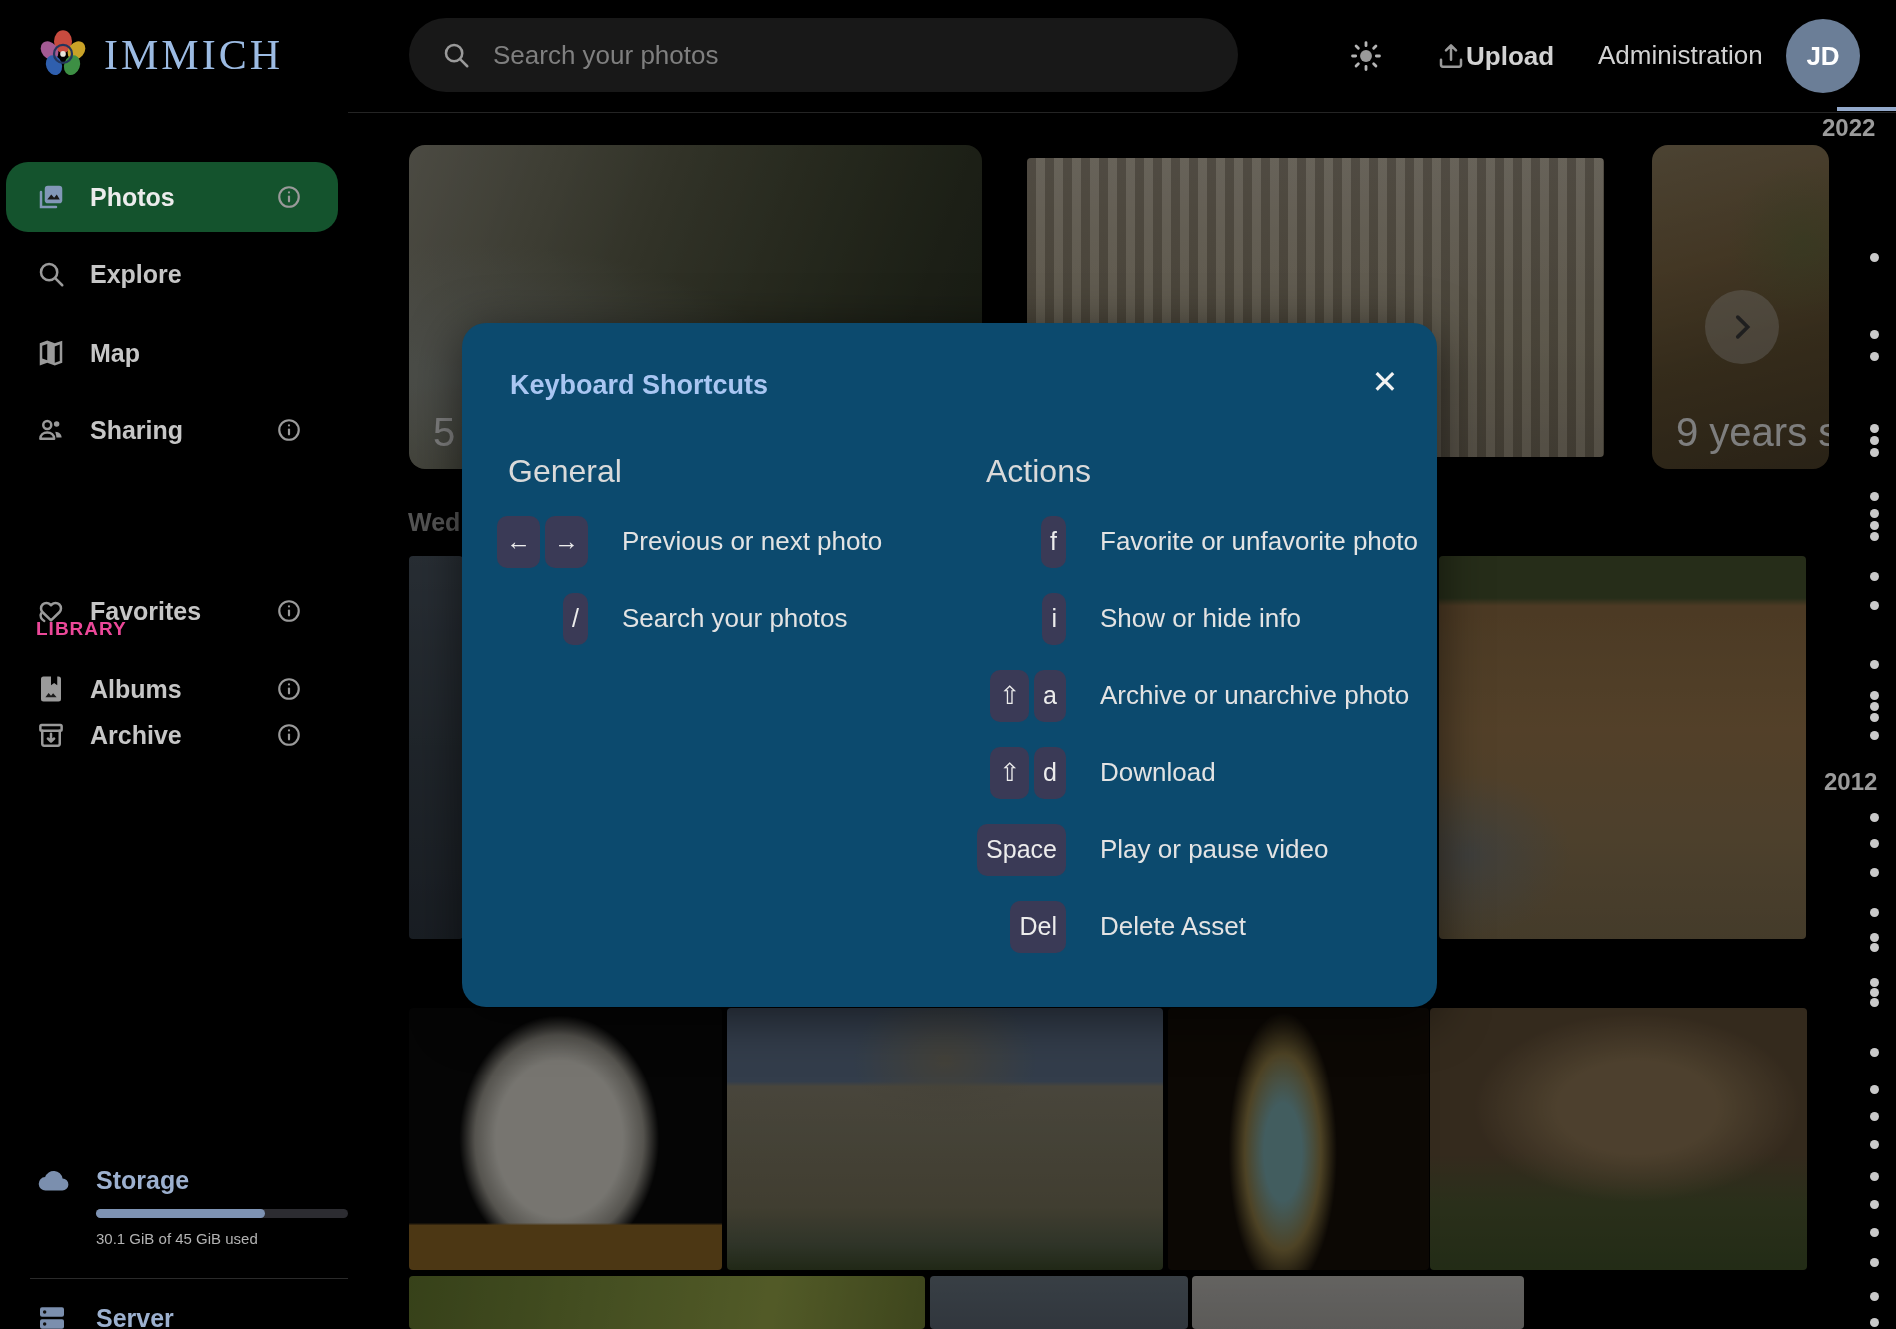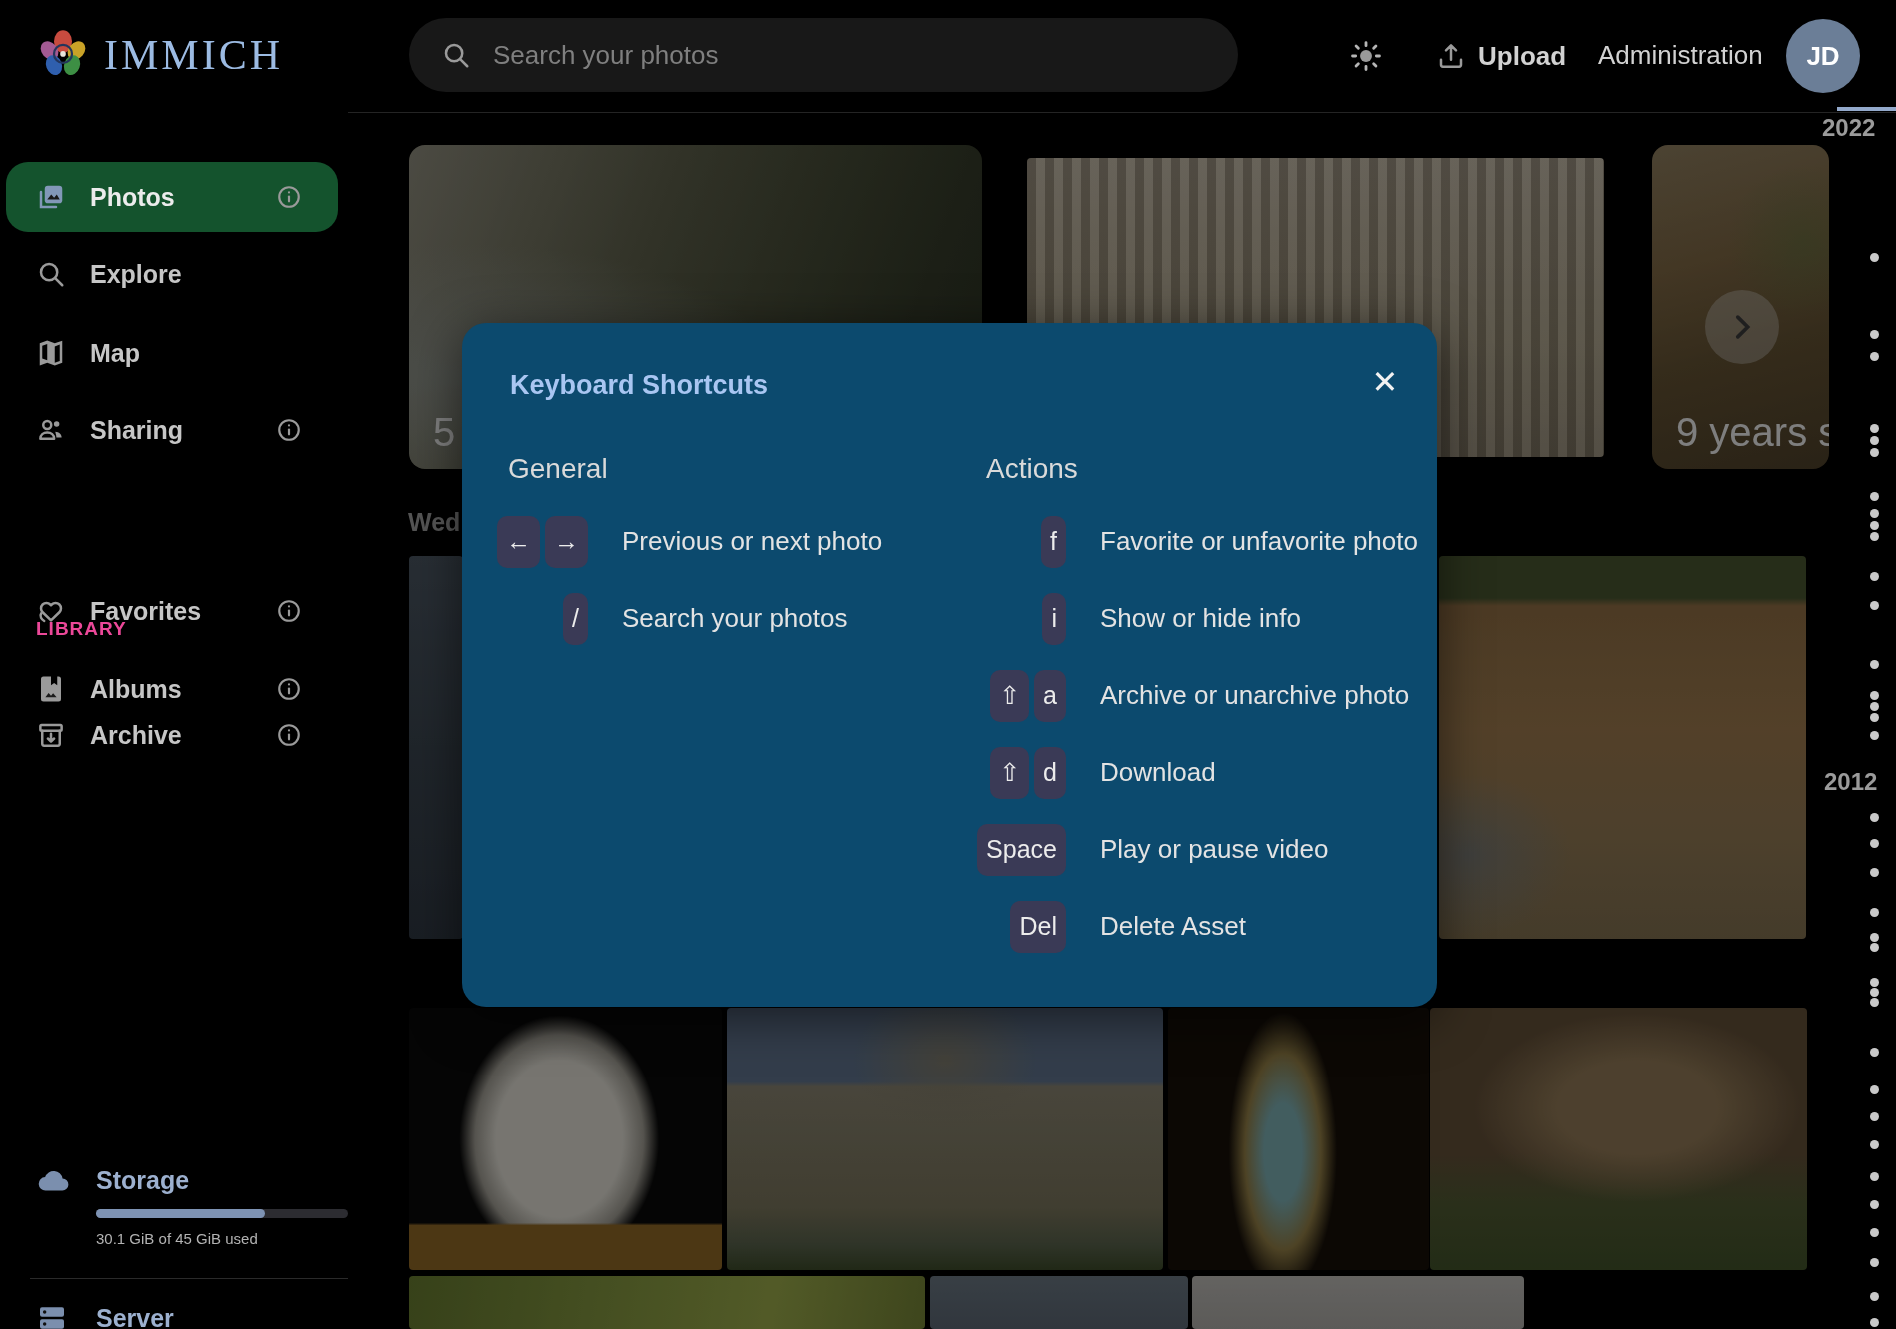--- a/index.html
+++ b/index.html
@@ -12,21 +12,21 @@
   .logo-wrap{position:absolute;left:36px;top:28px;display:flex;align-items:center;gap:14px}
   .logo-text{font-family:"Liberation Serif",serif;font-size:42px;letter-spacing:3px;color:#9cbbe3}
   .searchbar{position:absolute;left:409px;top:18px;width:829px;height:74px;background:#181818;
              border-radius:37px;display:flex;align-items:center;padding:0 0 0 32px;box-sizing:border-box}
   .searchbar input{background:transparent;border:none;outline:none;color:#cfcfcf;font-size:26px;
                    margin-left:20px;width:680px;font-family:"Liberation Sans",sans-serif}
   .searchbar input::placeholder{color:#7f7f7f}
   .theme-btn{position:absolute;left:1344px;top:34px;width:44px;height:44px;display:flex;
              align-items:center;justify-content:center;cursor:pointer}
   .upload-btn{position:absolute;left:1436px;top:34px;height:44px;display:flex;align-items:center;
-              gap:12px;color:#d2d2d2;font-size:26px;font-weight:bold;cursor:pointer}
+              gap:0;color:#d2d2d2;font-size:26px;font-weight:bold;cursor:pointer}
   .admin-link{position:absolute;left:1598px;top:40px;color:#d2d2d2;font-size:26px;font-weight:normal;cursor:pointer}
   .avatar{position:absolute;left:1786px;top:19px;width:74px;height:74px;border-radius:50%;
           background:#6b7e97;color:#fff;font-size:26px;font-weight:bold;display:flex;
           align-items:center;justify-content:center;cursor:pointer}
 
   
   .sidebar{position:absolute;left:0;top:112px;width:348px;bottom:0;background:#000;z-index:8}
   .side-item{position:absolute;left:6px;width:332px;height:70px;border-radius:22px;display:flex;
              align-items:center;cursor:pointer}
   .side-item .s-icon{width:30px;height:30px;margin-left:30px;flex:0 0 auto}
@@ -96,21 +96,21 @@
 
   
   .modal{position:absolute;left:462px;top:323px;width:975px;height:684px;background:#0c4a6e;
          border-radius:24px;z-index:10;box-shadow:0 10px 50px rgba(0,0,0,.55)}
   .modal-title{position:absolute;left:48px;top:47px;font-size:27px;font-weight:bold;color:#a9c6f2}
   .modal-close{position:absolute;left:900px;top:36px;width:46px;height:46px;display:flex;align-items:center;
                justify-content:center;font-size:32px;color:#f2f2f2;cursor:pointer}
   .sc-col{position:absolute;top:130px;width:450px}
   .sc-col.c1{left:30px}
   .sc-col.c2{left:508px}
-  .sc-head{margin:0 0 10px 16px;font-size:28px;color:#dadada;height:40px}
+  .sc-head{margin:0 0 10px 16px;font-size:32px;color:#dadada;height:40px}
   .sc-row{display:flex;align-items:center;height:77px}
   .sc-keys{width:96px;display:flex;justify-content:flex-end;gap:5px;flex:0 0 auto}
   .key{background:#3a3a56;color:#ececec;border-radius:10px;height:52px;min-width:20px;padding:0 9px;
        display:flex;align-items:center;justify-content:center;font-size:25px;box-sizing:border-box}
   .sc-label{margin-left:34px;font-size:26px;color:#e3e3e3;white-space:nowrap}
 
   svg .st{stroke:#9a9a9a;fill:none;stroke-width:2;stroke-linecap:round;stroke-linejoin:round}
   svg .fl{fill:#9a9a9a}
 </style>
 </head>

